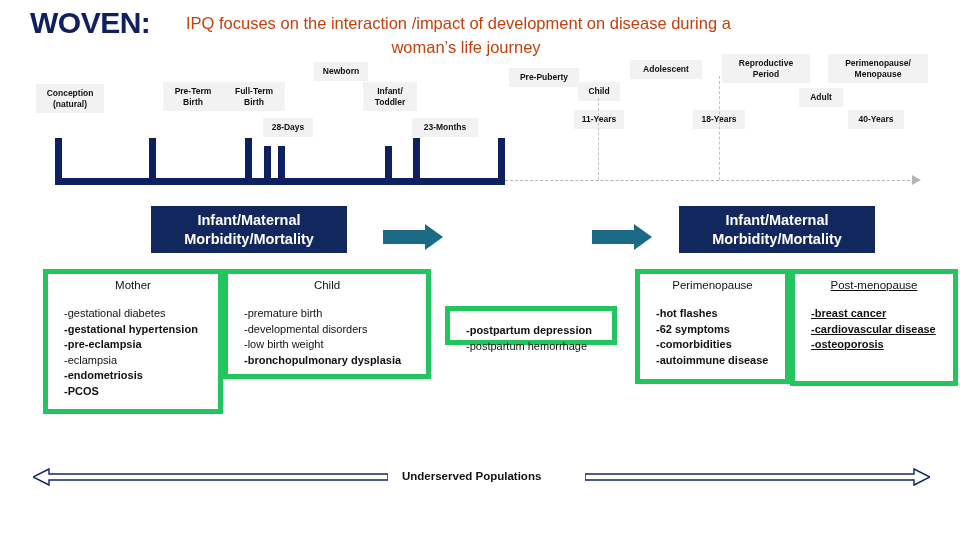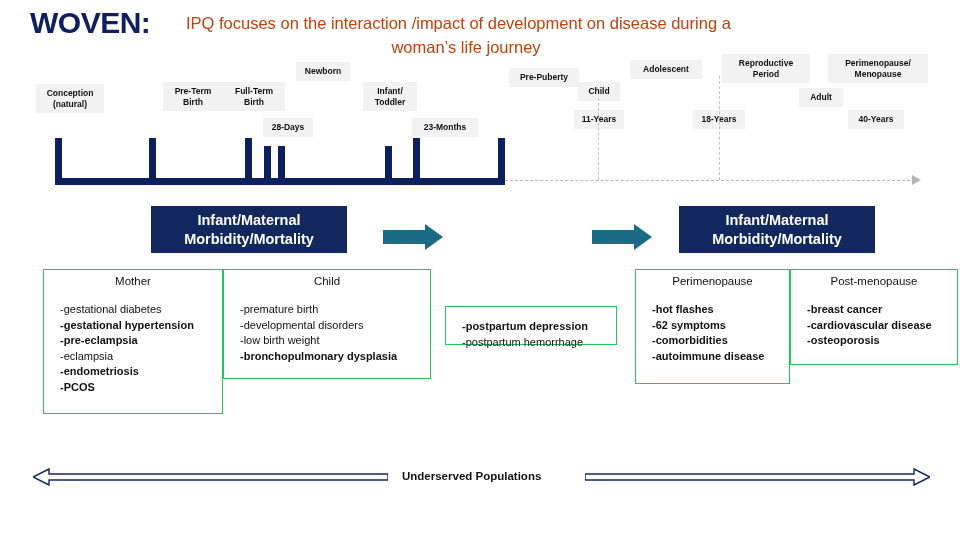--- a/index.html
+++ b/index.html
@@ -121,21 +121,21 @@
     position: absolute;
     top: 0;
     width: 0; height: 0;
     border-top: 13px solid transparent;
     border-bottom: 13px solid transparent;
     border-left: 18px solid #1c6b86;
   }
   
   .box {
     position: absolute;
-    border: 1px solid #22c55e;
+    border: 5px solid #22c55e;
     box-sizing: border-box;
     background: #ffffff;
   }
   .box-title {
     text-align: center;
     font-size: 11.5px;
     padding: 5px 0 7px 0;
   }
   .box ul {
     margin: 8px;
@@ -177,21 +177,21 @@
 (natural)</span>
   </div>
   <div class="chip" style="left:163px; top:82px; width:60px;">
     <span style="white-space:pre-line">Pre-Term
 Birth</span>
   </div>
   <div class="chip" style="left:223px; top:82px; width:62px;">
     <span style="white-space:pre-line">Full-Term
 Birth</span>
   </div>
-  <div class="chip" style="left:296px; top:62px; width:54px;">
+  <div class="chip" style="left:314px; top:62px; width:54px;">
     <span style="white-space:pre-line">Newborn</span>
   </div>
   <div class="chip" style="left:263px; top:118px; width:50px;">
     <span style="white-space:pre-line">28-Days</span>
   </div>
   <div class="chip" style="left:363px; top:82px; width:54px;">
     <span style="white-space:pre-line">Infant/
 Toddler</span>
   </div>
   <div class="chip" style="left:412px; top:118px; width:66px;">
@@ -291,21 +291,21 @@
   <div class="box" style="left:635px; top:269px; width:155px; height:115px;">
     <div class="box-title">Perimenopause</div>
     <ul>
       <li class="b">-hot flashes</li>
       <li class="b">-62 symptoms</li>
       <li class="b">-comorbidities</li>
       <li class="b">-autoimmune disease</li>
     </ul>
   </div>
 
-  <div class="box" style="left:790px; top:269px; width:168px; height:96px;">
+  <div class="box" style="left:790px; top:269px; width:168px; height:117px;text-decoration:underline;">
     <div class="box-title">Post-menopause</div>
     <ul>
       <li class="b">-breast cancer</li>
       <li class="b">-cardiovascular disease</li>
       <li class="b">-osteoporosis</li>
     </ul>
   </div>
 
   <div class="dbl-arrow" style="left:33px; top:466px; width:355px;">
     <svg width="355" height="22" viewBox="0 0 355 22">

